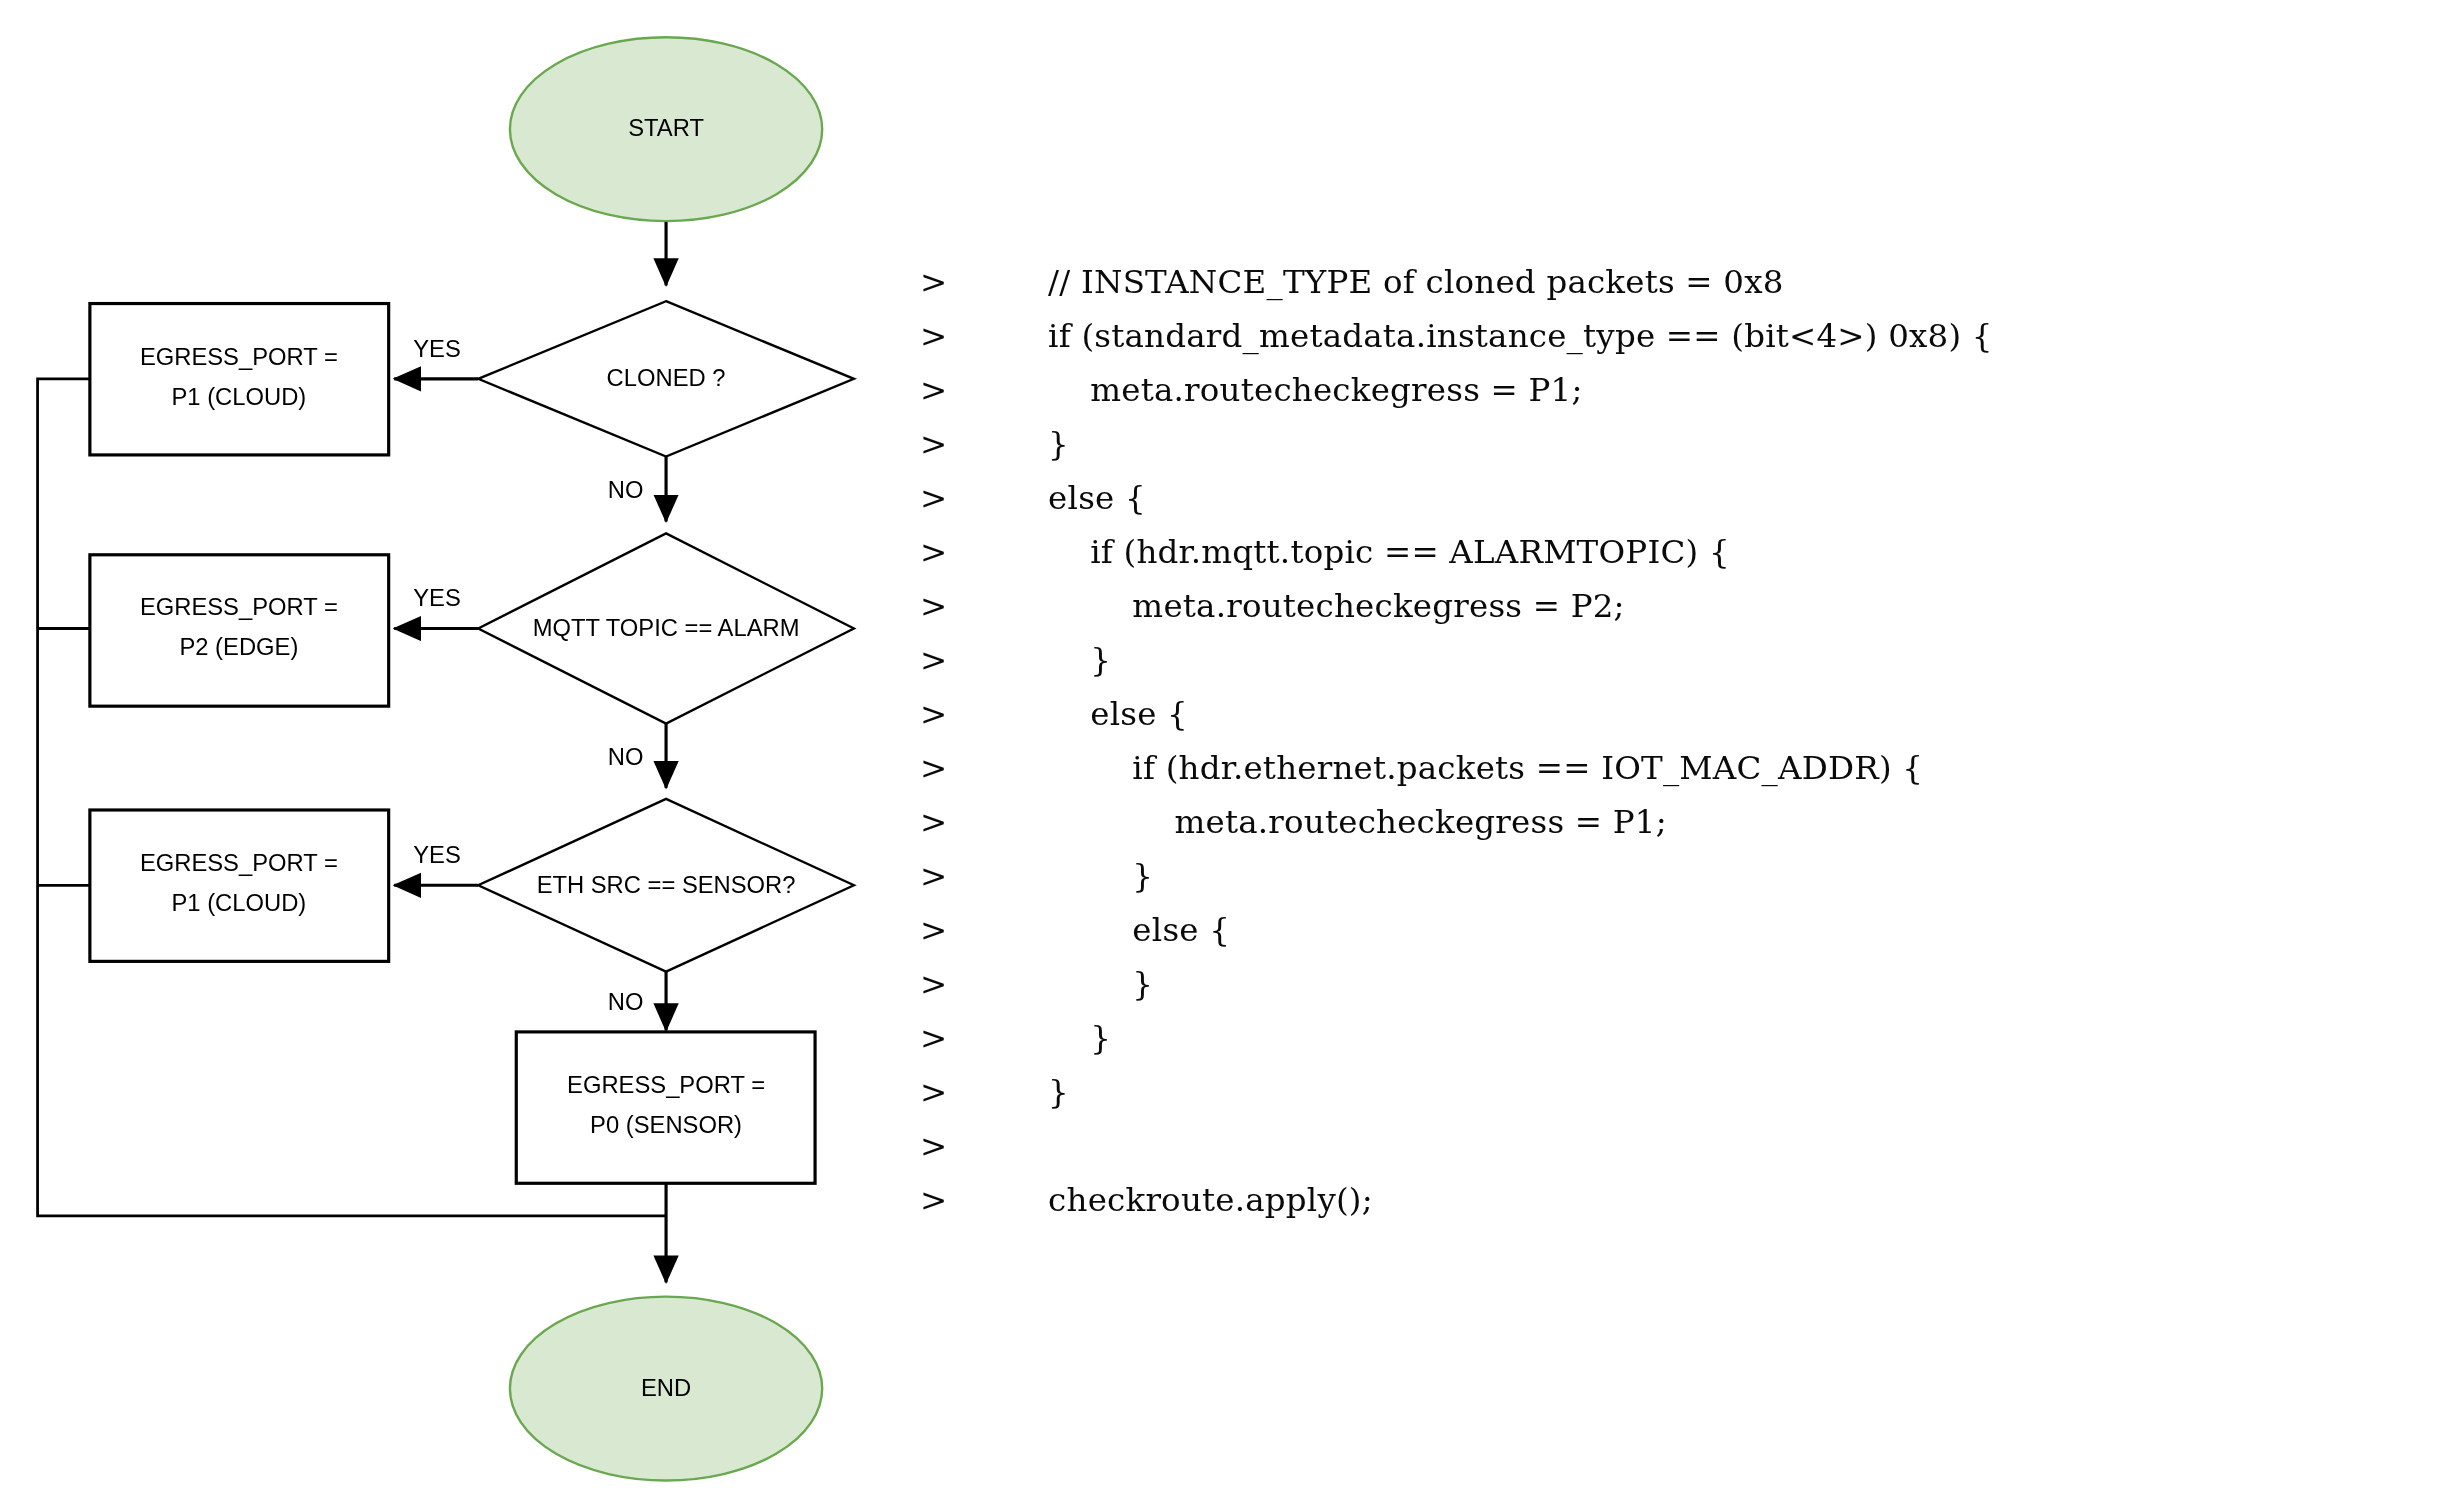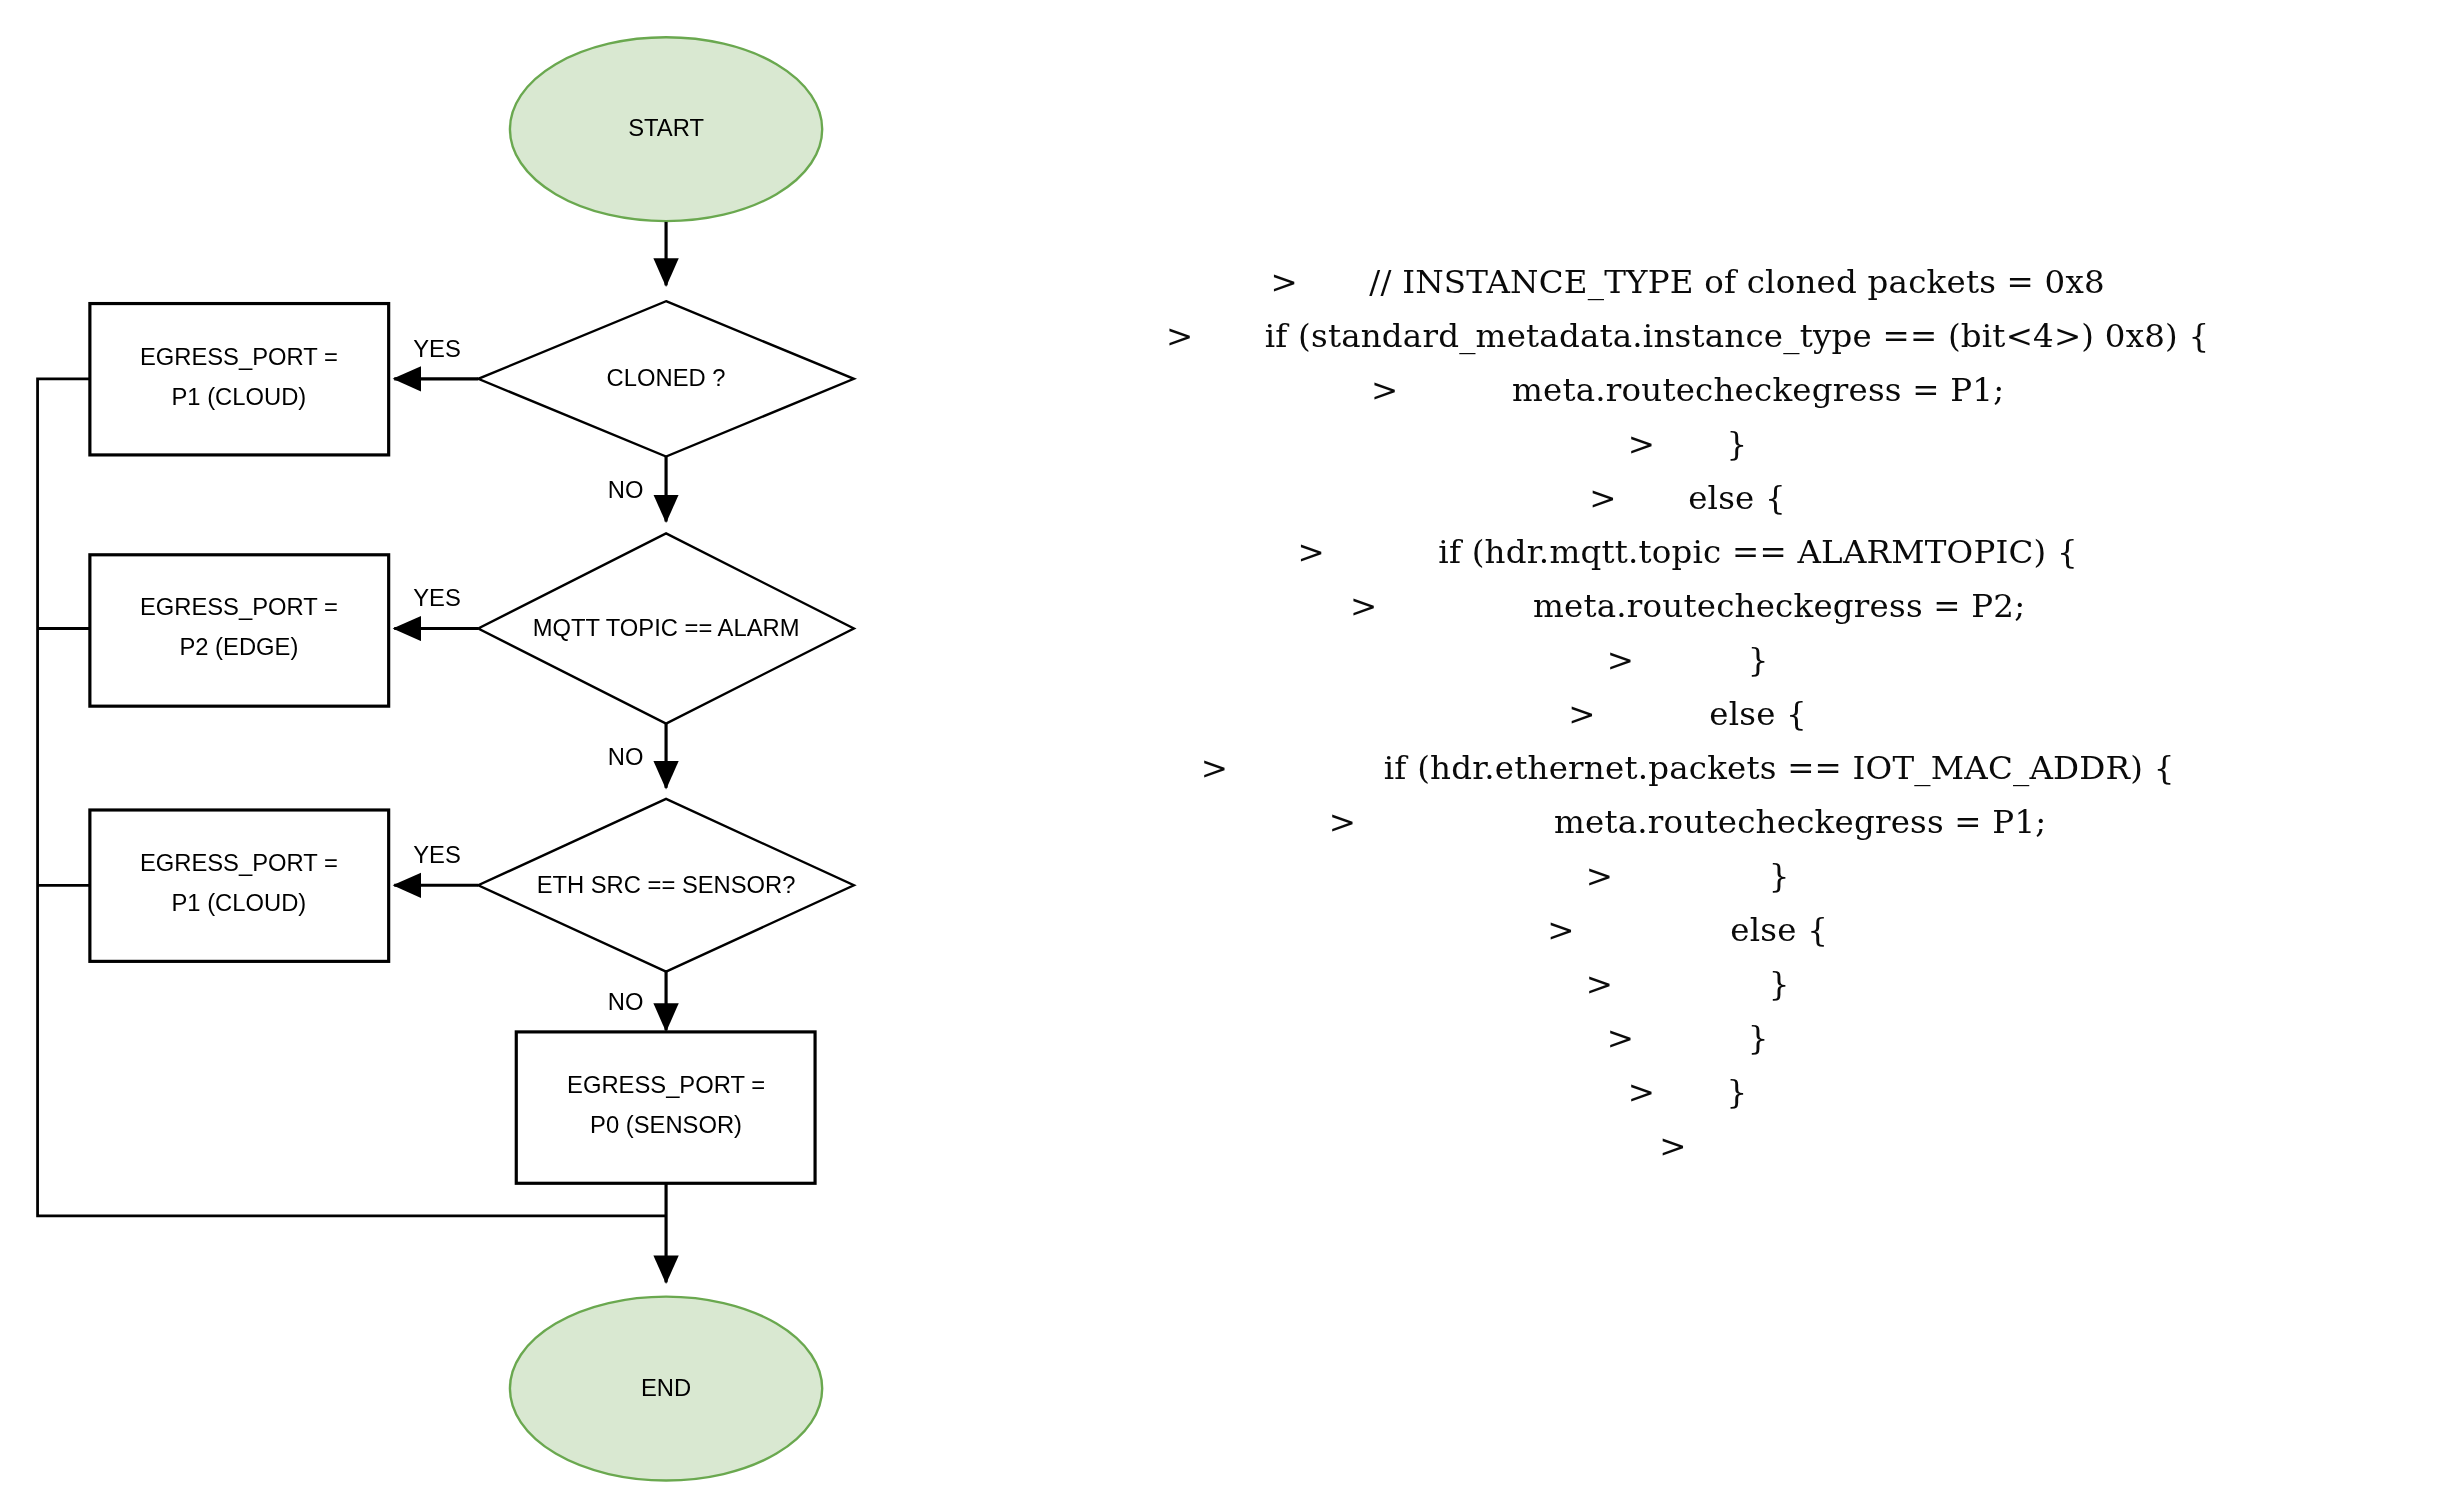--- a/index.html
+++ b/index.html
@@ -75,21 +75,20 @@
   }
   .code-line {
     display: block;
     height: 54px;
     line-height: 54px;
     white-space: pre;
     font-family: "DejaVu Serif", serif;
     font-size: 32.5px;
     color: #0a0a0a;
     letter-spacing: 0.2px;
-    text-align: center;
   }
   .prompt {
     display: inline-block;
     width: 86px;
     font-family: "DejaVu Serif", serif;
   }
   .code-body {
     display: inline-block;
     white-space: pre;
   }
@@ -193,16 +192,17 @@
     <div class="code-line"><span class="prompt">&gt;</span><span class="code-body">        }</span></div>
     <div class="code-line"><span class="prompt">&gt;</span><span class="code-body">        else {</span></div>
     <div class="code-line"><span class="prompt">&gt;</span><span class="code-body">            if (hdr.ethernet.packets == IOT_MAC_ADDR) {</span></div>
     <div class="code-line"><span class="prompt">&gt;</span><span class="code-body">                meta.routecheckegress = P1;</span></div>
     <div class="code-line"><span class="prompt">&gt;</span><span class="code-body">            }</span></div>
     <div class="code-line"><span class="prompt">&gt;</span><span class="code-body">            else {</span></div>
     <div class="code-line"><span class="prompt">&gt;</span><span class="code-body">            }</span></div>
     <div class="code-line"><span class="prompt">&gt;</span><span class="code-body">        }</span></div>
     <div class="code-line"><span class="prompt">&gt;</span><span class="code-body">    }</span></div>
     <div class="code-line"><span class="prompt">&gt;</span><span class="code-body"></span></div>
+    <div class="code-line"><span class="prompt">&gt;</span><span class="code-body">    checkroute.apply();</span></div>
   </div>
 
 </div>
 
 
 </body></html>

